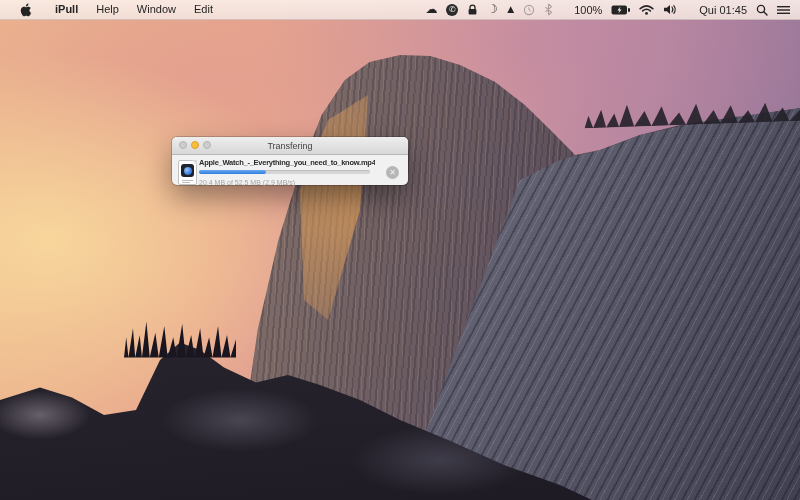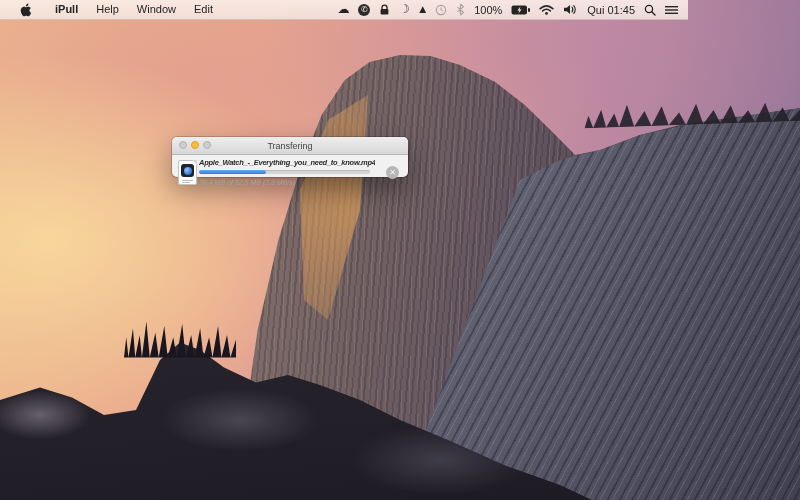--- a/index.html
+++ b/index.html
@@ -55,55 +55,55 @@
       25% 70%,28% 73.5%,32% 76.5%,36% 75%,40% 77%,45% 80%,50% 84%,56% 88%,63% 93%,70% 97%,74% 100%);
     background:
       radial-gradient(ellipse 9% 7% at 5% 83%, rgba(158,148,158,.55), rgba(158,148,158,0) 70%),
       radial-gradient(ellipse 14% 9% at 30% 84%, rgba(130,124,140,.4), rgba(130,124,140,0) 70%),
       radial-gradient(ellipse 16% 10% at 55% 92%, rgba(120,118,138,.35), rgba(120,118,138,0) 70%),
       linear-gradient(175deg,#474150 0%,#2d2934 40%,#1d1a23 100%);
   }
 
   
   .menubar{
-    position:absolute;left:0;top:0;width:688px;height:19px;
+    position:absolute;left:0;top:0;width:800px;height:19px;
     background:linear-gradient(rgba(252,242,236,.88), rgba(243,229,223,.88));
     border-bottom:1px solid rgba(110,85,90,.28);
     display:flex;align-items:center;color:#242424;font-size:11px;gap:40px;
   }
   .menubar .left{display:flex;align-items:center;gap:0;padding-left:11px;}
   .menu-item{padding:0 9px;line-height:19px;white-space:nowrap;}
   .menu-item.app{font-weight:bold;}
   .apple{width:13px;height:14px;display:flex;align-items:center;margin:0 4px 0 0;}
   .menubar .right{margin-left:auto;display:flex;align-items:center;gap:9px;padding-right:10px;}
   .mi{display:inline-flex;align-items:center;justify-content:center;height:19px;color:#242424;}
   .mi.faded{opacity:.35;}
   .glyph{font-family:"DejaVu Sans",sans-serif;font-size:12px;line-height:19px;}
   .phone-badge{width:12px;height:12px;border-radius:50%;background:#2b2b2b;color:#f4ece7;
     display:inline-flex;align-items:center;justify-content:center;font-size:8px;line-height:1;}
-  .statustext{font-size:11px;white-space:nowrap;}
+  .statustext{font-size:11px;white-space:nowrap;margin-left:12px;}
 
   
   .window{
-    position:absolute;left:172px;top:137px;width:236px;height:40px;
+    position:absolute;left:172px;top:137px;width:236px;height:48px;
     border-radius:5px;background:#f1f1f1;
     box-shadow:0 12px 28px rgba(0,0,0,.38), 0 0 0 1px rgba(0,0,0,.18);
   }
   .titlebar{
     height:17px;border-radius:5px 5px 0 0;
     background:linear-gradient(#eeeeee,#d7d7d7);
     border-bottom:1px solid #b7b7b7;
     position:relative;display:flex;align-items:center;justify-content:center;
   }
   .title{font-size:9px;color:#454545;}
   .lights{position:absolute;left:7px;top:4px;display:flex;gap:4px;}
   .light{width:8px;height:8px;border-radius:50%;box-sizing:border-box;}
   .light.grey{background:#cdcdcd;border:1px solid #b3b3b3;}
   .light.yellow{background:#f7bf3f;border:1px solid #dfa123;}
-  .win-body{position:relative;height:38px;font-style:italic;}
+  .win-body{position:relative;height:38px;}
   .file-icon{
     position:absolute;left:6px;top:5px;width:19px;height:25px;
     background:#fff;border:1px solid #c2c2c2;border-radius:2px;box-sizing:border-box;
   }
   .file-icon .fold{position:absolute;right:-1px;top:-1px;width:0;height:0;
     border-top:5px solid #d9d9d9;border-left:5px solid transparent;}
   .file-icon .badge{position:absolute;left:2px;top:3px;width:13px;height:13px;border-radius:3px;
     background:#20222c;display:flex;align-items:center;justify-content:center;}
   .file-icon .qdot{width:8px;height:8px;border-radius:50%;
     background:radial-gradient(circle at 35% 35%, #9cc4f2, #3b7fe0 60%, #1f4f9e);}

